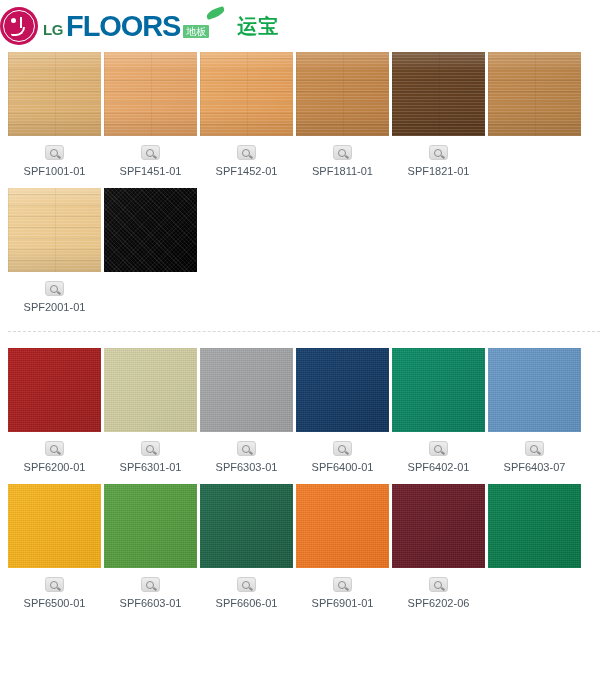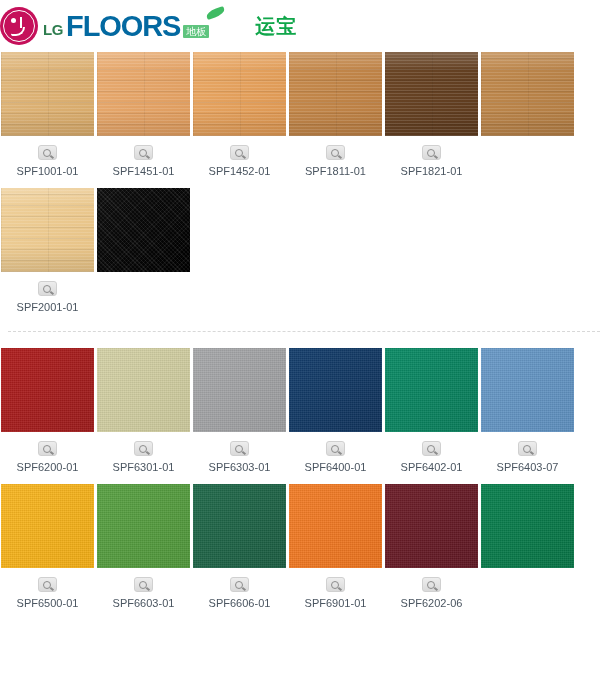--- a/index.html
+++ b/index.html
@@ -54,26 +54,26 @@
     border-radius:60% 12% 60% 12%;
     transform: rotate(-20deg);
   }
   .cn-badge {
     margin-left:3px; margin-bottom:3px;
     background:#5FC47E; color:#ffffff; font-size:10px; line-height:11px;
     padding:1px 3px; border-radius:1px; letter-spacing:0px;
     white-space:nowrap;
   }
   .brand-cn {
-    margin-left:46px; font-size:20px; font-weight:bold;
+    margin-left:28px; font-size:20px; font-weight:bold;
     color:#10A64A; letter-spacing:1px;
   }
 
   
-  .section { padding:0 1px; }
+  .section { padding:0 8px; }
   .row { display:flex; gap:3px; margin-bottom:0px; }
   .cell { width:93px; flex:none; }
   .swatch {
     width:93px; height:84px; position:relative; overflow:hidden;
     background-repeat:repeat;
   }
   .cell.blank .swatch { background:#ffffff !important; background-image:none !important; }
   .cap { text-align:center; padding-top:7px; }
   .mag-btn {
     display:inline-block; width:19px; height:15px; border-radius:3px;

